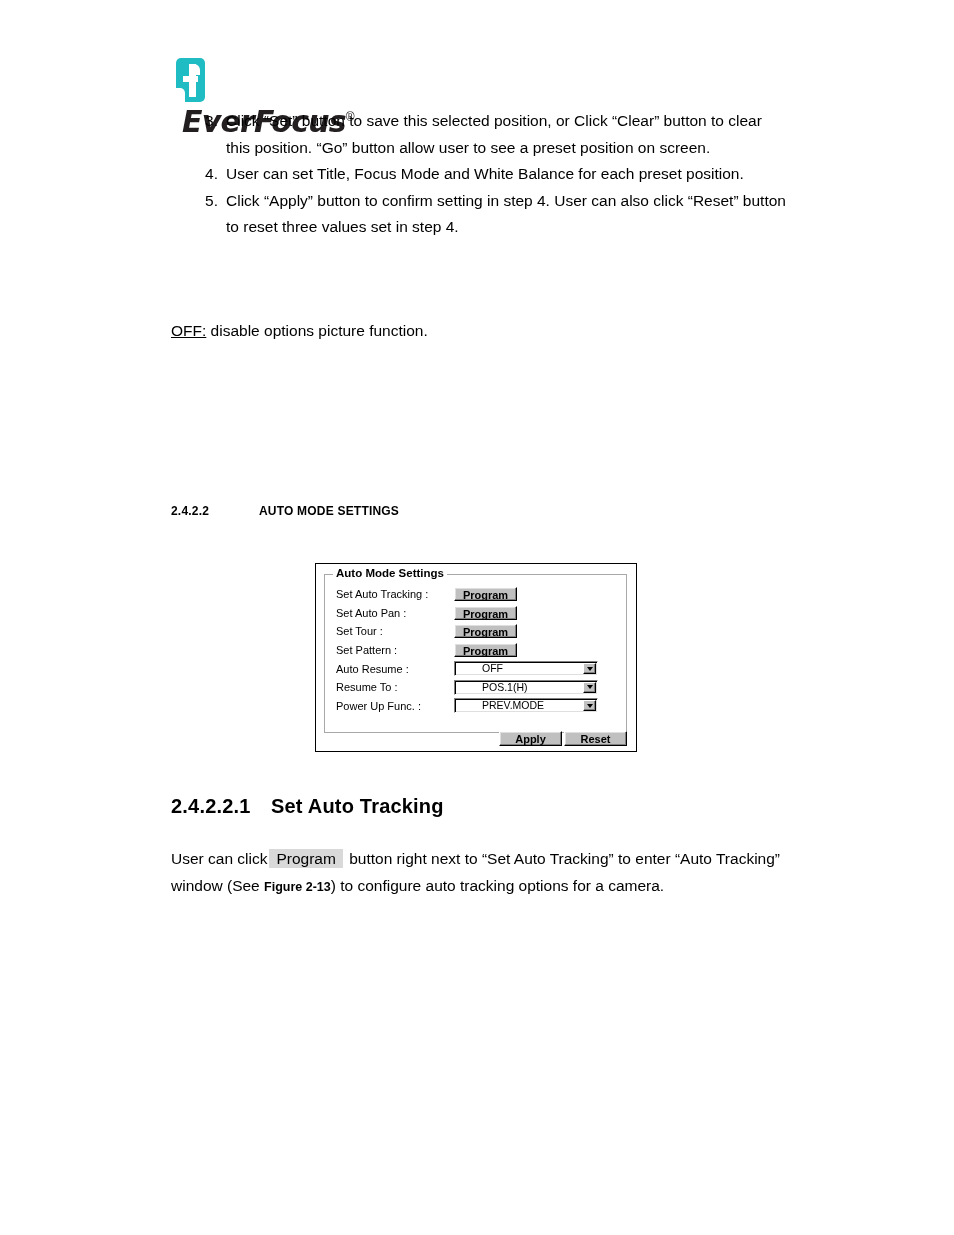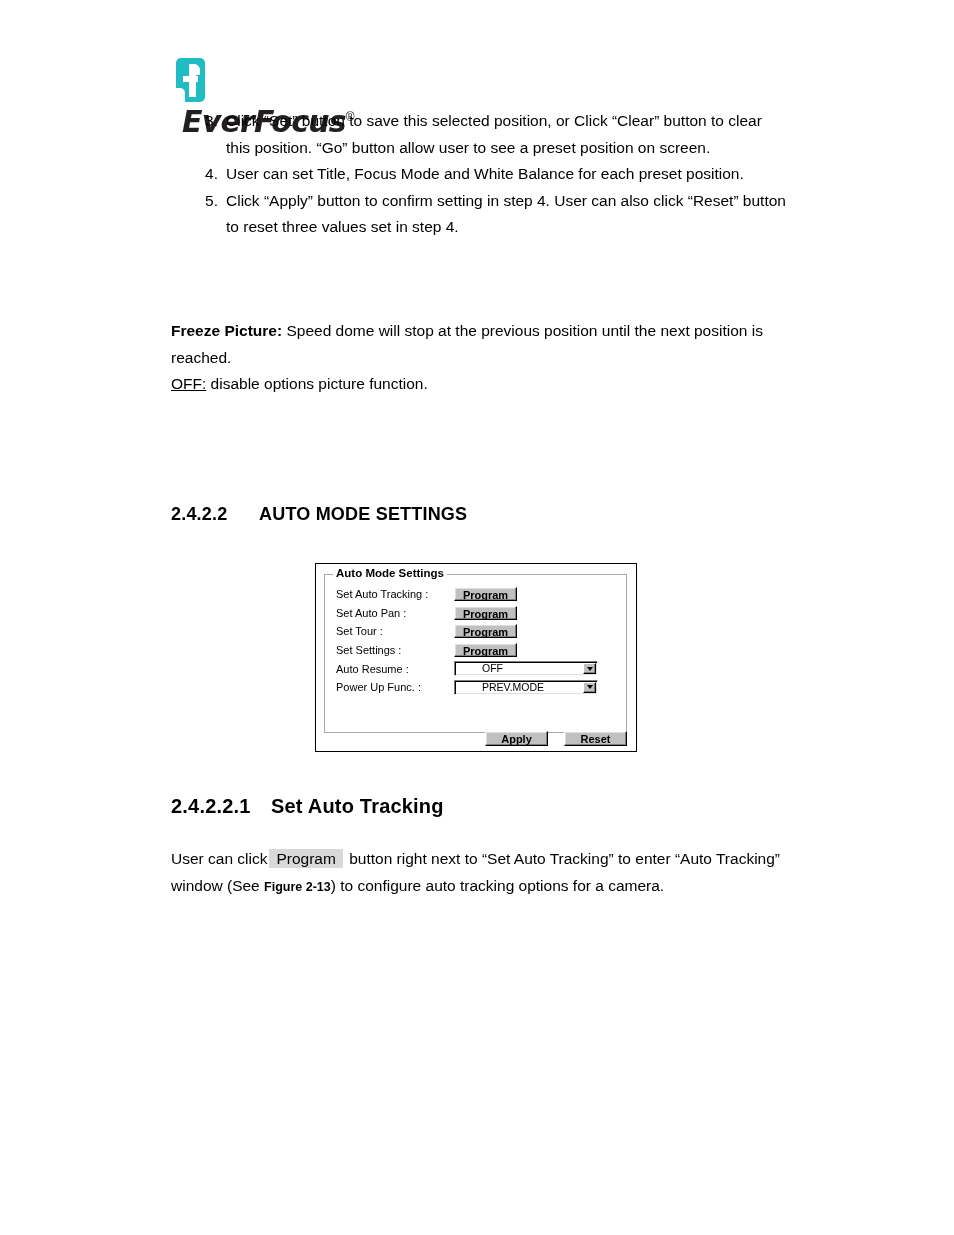--- a/index.html
+++ b/index.html
@@ -120,21 +120,21 @@
     left: 171px;
     top: 318px;
     width: 610px;
   }
   #freeze-block .lead { font-weight: bold; }
   .u { text-decoration: underline; }
 
   
   .section-heading {
     position: absolute;
-    font-size: 18px;
+    font-size: 12px;
     font-weight: bold;
     letter-spacing: 0.2px;
     white-space: pre;
   }
   #heading-auto-mode {
     left: 171px;
     top: 504px;
   }
   #heading-auto-mode .h-num { display: inline-block; width: 88px; }
 
@@ -266,21 +266,21 @@
     display: block;
   }
 
   #dialog-action-row {
     position: absolute;
     left: 12px;
     right: 9px;
     bottom: 5px;
     display: flex;
     justify-content: flex-end;
-    gap: 16px;
+    gap: 2px;
   }
   .action-btn {
     width: 63px;
     height: 15px;
     line-height: 13px;
   }
 
   
   #closing-paragraph {
     position: absolute;
@@ -317,21 +317,20 @@
   </li>
   <li>
     <span class="num">4.</span><span>User can set Title, Focus Mode and White Balance for each preset position.</span>
   </li>
   <li>
     <span class="num">5.</span><span>Click “Apply” button to confirm setting in step 4. User can also click “Reset” button to reset three values set in step 4.</span>
   </li>
 </ol>
 
 <div id="freeze-block" class="doc-text">
-  <div><span class="lead">Freeze Picture:</span><span> Speed dome will stop at the previous position until the next position is reached.</span></div>
   <div><span class="u">OFF:</span><span> disable options picture function.</span></div>
 </div>
 
 <div id="heading-auto-mode" class="section-heading"><span class="h-num">2.4.2.2</span><span>AUTO MODE SETTINGS</span></div>
 
 <div id="dialog-figure">
   <div id="fieldset">
     <div id="fieldset-legend">Auto Mode Settings</div>
 
     <div id="settings-rows">
@@ -345,32 +344,39 @@
         <span class="setting-label">Set Auto Pan  :</span>
         <button class="win-btn program-btn">Program</button>
       </div>
 
       <div class="setting-row">
         <span class="setting-label">Set Tour :</span>
         <button class="win-btn program-btn">Program</button>
       </div>
 
       <div class="setting-row">
-        <span class="setting-label">Set Settings :</span>
+        <span class="setting-label">Set Pattern :</span>
         <button class="win-btn program-btn">Program</button>
       </div>
 
       <div class="setting-row">
         <span class="setting-label">Auto Resume :</span>
         <div class="win-combo">
           <span class="combo-value">OFF</span>
           <span class="combo-arrow"></span>
         </div>
       </div>
 
+      <div class="setting-row">
+        <span class="setting-label">Resume To :</span>
+        <div class="win-combo">
+          <span class="combo-value">POS.1(H)</span>
+          <span class="combo-arrow"></span>
+        </div>
+      </div>
 
       <div class="setting-row">
         <span class="setting-label">Power Up Func. :</span>
         <div class="win-combo">
           <span class="combo-value">PREV.MODE</span>
           <span class="combo-arrow"></span>
         </div>
       </div>
 
 

